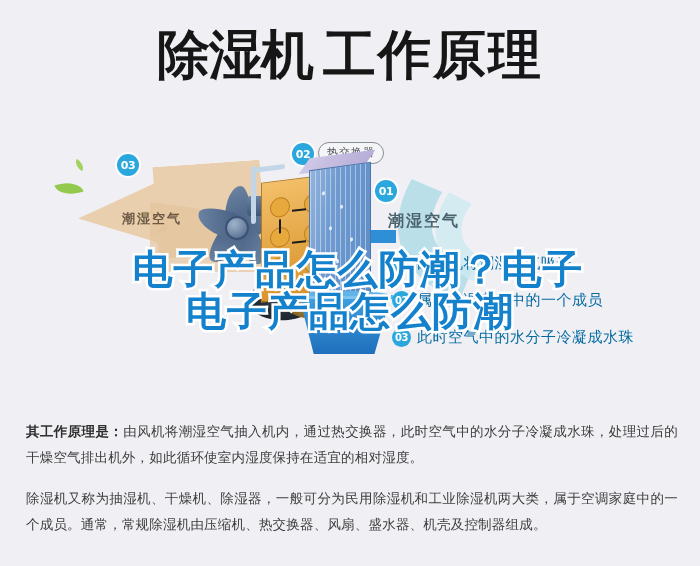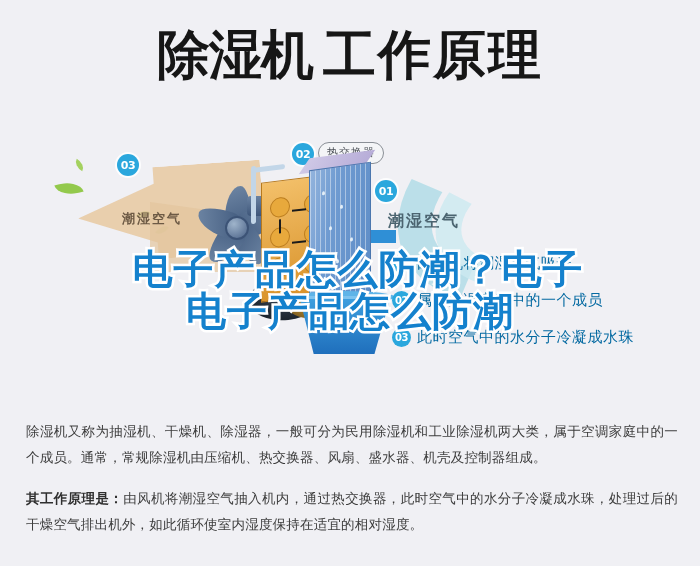--- a/index.html
+++ b/index.html
@@ -392,17 +392,17 @@
       </div>
     </div>
   </div>
 
   <div class="overlay">
     <span class="ov-line ov-l1">电子产品怎么防潮？电子</span>
     <span class="ov-line ov-l2">电子产品怎么防潮</span>
   </div>
 
   <div class="body-copy">
+    <p class="para"><span class="bold-lead">其工作原理是：</span><span>由风机将潮湿空气抽入机内，通过热交换器，此时空气中的水分子冷凝成水珠，处理过后的干燥空气排出机外，如此循环使室内湿度保持在适宜的相对湿度。</span></p>
     <p class="para">除湿机又称为抽湿机、干燥机、除湿器，一般可分为民用除湿机和工业除湿机两大类，属于空调家庭中的一个成员。通常，常规除湿机由压缩机、热交换器、风扇、盛水器、机壳及控制器组成。</p>
-    <p class="para"><span class="bold-lead">其工作原理是：</span><span>由风机将潮湿空气抽入机内，通过热交换器，此时空气中的水分子冷凝成水珠，处理过后的干燥空气排出机外，如此循环使室内湿度保持在适宜的相对湿度。</span></p>
   </div>
 
 </div>
 
 </body></html>

